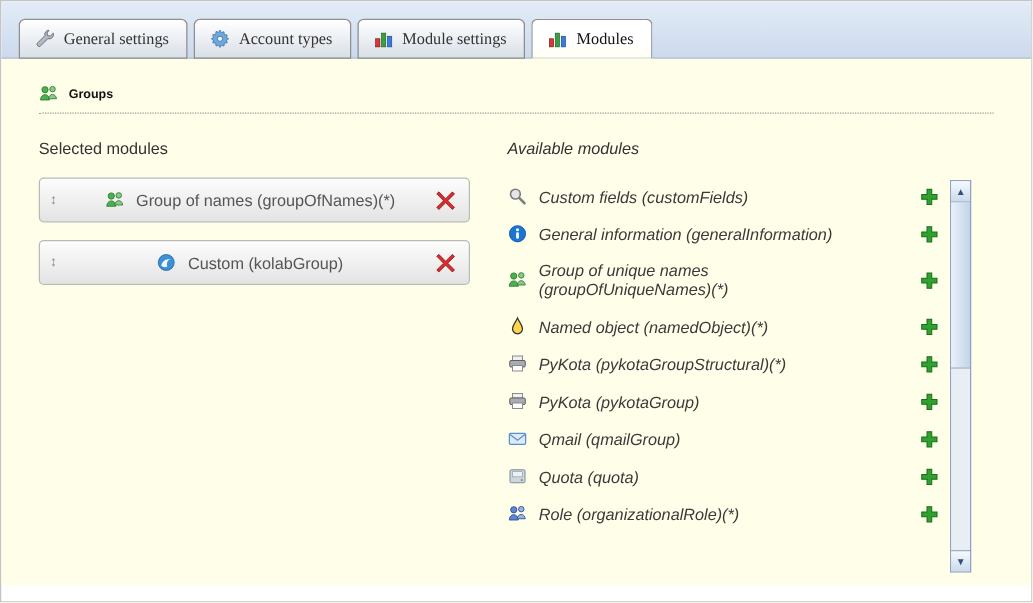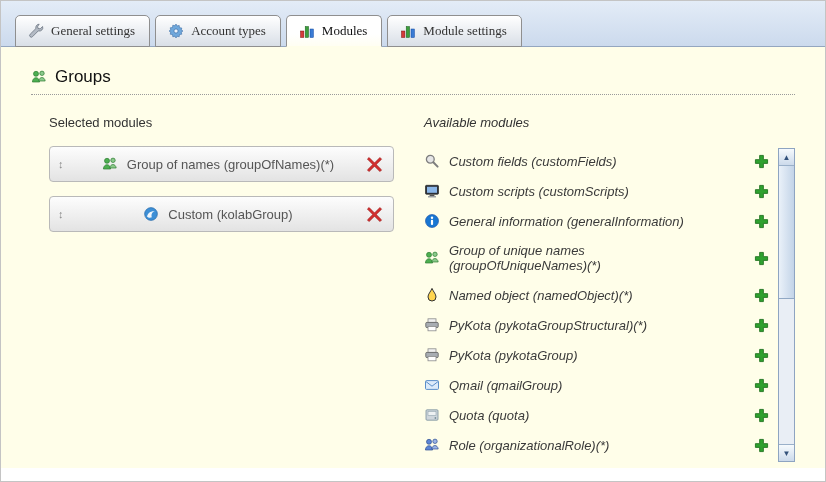--- a/index.html
+++ b/index.html
@@ -31,25 +31,25 @@
     z-index:2;color:#111;
   }
   
   .content{
     background:var(--content-bg,#fffee9);
     height:421px;box-sizing:border-box;
     padding:20px 30px 0 30px;
   }
   .section-header{
     display:flex;align-items:center;gap:8px;
-    font-weight:normal;font-size:17px;color:#111;
+    font-weight:bold;font-size:10px;color:#111;
     border-bottom:1px dotted #9a9a9a;
     padding-bottom:7px;margin-bottom:20px;
   }
-  .columns{display:flex;justify-content:flex-end;}
+  .columns{display:flex;}
   .col-left{width:345px;margin-right:30px;flex:0 0 auto;}
   .col-right{width:371px;flex:0 0 auto;font-style:italic;}
   .col-heading{color:#333;margin-bottom:16px;}
   
   .sel-row{
     display:flex;align-items:center;box-sizing:border-box;
     height:36px;padding:0 10px 0 8px;margin-bottom:14px;
     border:1px solid #b9b9b9;border-radius:4px;
     background:linear-gradient(#fdfdfd,#e3e3e3);
   }
@@ -99,39 +99,39 @@
       </div>
       <div class="tab">
         <span class="icon">
           <svg viewBox="0 0 16 16">
             <path d="M8 1l1 2 2.2-.6.3 2.3 2.3.3L13.2 7 15 8l-1.8 1 .6 2.2-2.3.3-.3 2.3L9 13.2 8 15l-1-1.8-2.2.6-.3-2.3-2.3-.3L2.8 9 1 8l1.8-1-.6-2.2 2.3-.3.3-2.3L7 2.8z" fill="#6fa8dc" stroke="#3d6fa8" stroke-width="0.6"></path>
             <circle cx="8" cy="8" r="2.1" fill="#eef5fc" stroke="#3d6fa8" stroke-width="0.7"></circle>
           </svg>
         </span>
         <span>Account types</span>
       </div>
-      <div class="tab active">
+      <div class="tab">
         <span class="icon">
           <svg viewBox="0 0 16 16">
             <rect x="1.5" y="8" width="3.4" height="6.5" fill="#d43a3a" stroke="#7b1113" stroke-width="0.5"></rect>
             <rect x="6.2" y="3.5" width="3.4" height="11" fill="#3c9e3c" stroke="#1b5e20" stroke-width="0.5"></rect>
             <rect x="11" y="6" width="3.4" height="8.5" fill="#3a7bd4" stroke="#0d47a1" stroke-width="0.5"></rect>
           </svg>
         </span>
-        <span>Modules</span>
-      </div>
-      <div class="tab">
+        <span>Module settings</span>
+      </div>
+      <div class="tab active">
         <span class="icon">
           <svg viewBox="0 0 16 16">
             <rect x="1.5" y="8" width="3.4" height="6.5" fill="#d43a3a" stroke="#7b1113" stroke-width="0.5"></rect>
             <rect x="6.2" y="3.5" width="3.4" height="11" fill="#3c9e3c" stroke="#1b5e20" stroke-width="0.5"></rect>
             <rect x="11" y="6" width="3.4" height="8.5" fill="#3a7bd4" stroke="#0d47a1" stroke-width="0.5"></rect>
           </svg>
         </span>
-        <span>Module settings</span>
+        <span>Modules</span>
       </div>
     </div>
   <div class="content">
     <div class="section-header">
       <span class="icon js-icon">
           <svg viewBox="0 0 16 16">
             <circle cx="5" cy="4.8" r="2.5" fill="#4caf50" stroke="#2e7d32" stroke-width="0.7"></circle>
             <path d="M1.4 13c.1-2.7 1.7-4.3 3.6-4.3S8.5 10.3 8.6 13z" fill="#4caf50" stroke="#2e7d32" stroke-width="0.7"></path>
             <circle cx="11" cy="4.3" r="2.2" fill="#8bc98b" stroke="#2e7d32" stroke-width="0.7"></circle>
             <path d="M7.8 12c.3-2.2 1.6-3.5 3.1-3.5 1.6 0 3 1.3 3.3 3.5z" fill="#8bc98b" stroke="#2e7d32" stroke-width="0.7"></path>
@@ -195,36 +195,20 @@
                 <span class="av-label">Custom fields (customFields)</span>
                 <span class="add-btn">
                   <svg viewBox="0 0 16 16">
                     <path d="M6 1.5h4v4.5h4.5v4H10v4.5H6V10H1.5V6H6z" fill="#2fa12f" stroke="#1b6e1b" stroke-width="0.9"></path>
                   </svg>
                 </span>
               </div>
               <div class="av-row">
                 <span class="icon">
                   <svg viewBox="0 0 16 16">
-                    <rect x="1.5" y="2.3" width="13" height="9" rx="1" fill="#2f333a" stroke="#14161a" stroke-width="0.6"></rect>
-                    <rect x="3" y="3.8" width="10" height="6" fill="#8ab6e8"></rect>
-                    <rect x="5.6" y="11.6" width="4.8" height="1.6" fill="#555"></rect>
-                    <rect x="4" y="13.2" width="8" height="1.2" fill="#8a8f96"></rect>
-                  </svg>
-                </span>
-                <span class="av-label">Custom scripts (customScripts)</span>
-                <span class="add-btn">
-                  <svg viewBox="0 0 16 16">
-                    <path d="M6 1.5h4v4.5h4.5v4H10v4.5H6V10H1.5V6H6z" fill="#2fa12f" stroke="#1b6e1b" stroke-width="0.9"></path>
-                  </svg>
-                </span>
-              </div>
-              <div class="av-row">
-                <span class="icon">
-                  <svg viewBox="0 0 16 16">
                     <circle cx="8" cy="8" r="6.5" fill="#1976d2" stroke="#0d47a1" stroke-width="0.6"></circle>
                     <circle cx="8" cy="4.7" r="1.2" fill="#fff"></circle>
                     <rect x="6.9" y="6.7" width="2.2" height="5.3" rx="1" fill="#fff"></rect>
                   </svg>
                 </span>
                 <span class="av-label">General information (generalInformation)</span>
                 <span class="add-btn">
                   <svg viewBox="0 0 16 16">
                     <path d="M6 1.5h4v4.5h4.5v4H10v4.5H6V10H1.5V6H6z" fill="#2fa12f" stroke="#1b6e1b" stroke-width="0.9"></path>
                   </svg>

